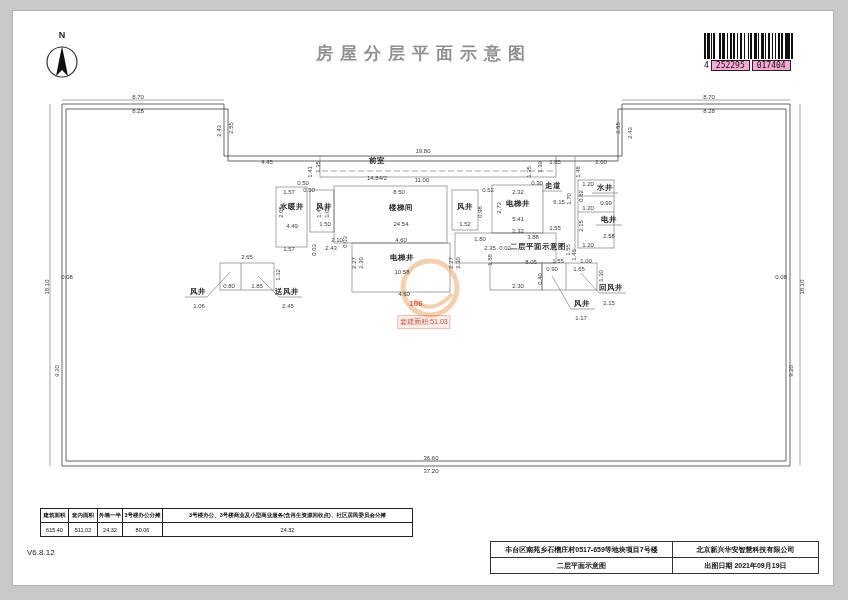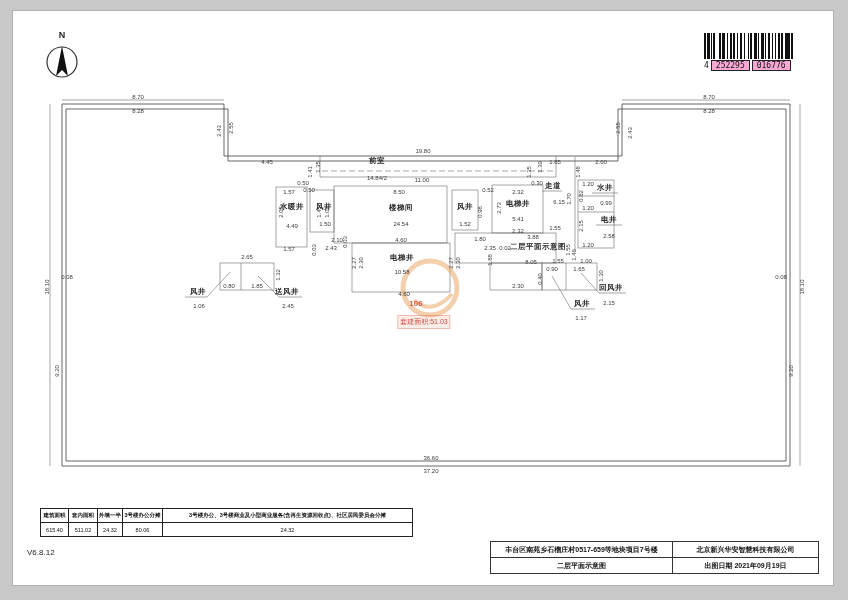--- a/index.html
+++ b/index.html
@@ -39,20 +39,21 @@
   .tblock td{border:1px solid #333;font-size:7px;font-weight:700;color:#111;
         text-align:center;height:15px;padding:0 2px;white-space:nowrap;overflow:hidden;background:#fff}
   .version{position:absolute;left:27px;top:548px;font-size:8px;color:#222}
 </style>
 </head>
 <body>
 
 <div class="stage">
   <div class="page"></div>
 
+  <div class="title">房屋分层平面示意图</div>
 
   <svg class="abs" style="left:42px;top:26px" width="42" height="58">
     <text x="20" y="12" font-size="9" font-weight="bold" text-anchor="middle" fill="#222">N</text>
     <circle cx="20" cy="36" r="15" fill="none" stroke="#333" stroke-width="1.2"></circle>
     <polygon points="20,20 14,50 20,44 26,50" fill="#111"></polygon>
   </svg>
 
   <div class="barcode">
     <div class="bars" id="bars">
         <i style="width: 2.3px; background: rgb(17, 17, 17);"></i>
@@ -101,21 +102,21 @@
         <i style="width: 1.15px; background: transparent;"></i>
         <i style="width: 2.3px; background: rgb(17, 17, 17);"></i>
         <i style="width: 2.3px; background: transparent;"></i>
         <i style="width: 4.6px; background: rgb(17, 17, 17);"></i>
         <i style="width: 1.15px; background: transparent;"></i>
         <i style="width: 2.3px; background: rgb(17, 17, 17);"></i>
       </div>
     <div class="bc-digits">
       <span>4</span>
       <span class="bc-box">252295</span>
-      <span class="bc-box">016776</span>
+      <span class="bc-box">017404</span>
     </div>
   </div>
 
   <svg class="abs" style="left:0;top:0" width="848" height="600">
     <g fill="none" stroke="#555" stroke-width="0.9">
 
       <path d="M62,104 H224 V156 H622 V104 H790 V466 H62 Z"></path>
       <path d="M66,109 H228 V161 H618 V109 H786 V461 H66 Z"></path>
     </g>
     <g fill="none" stroke="#6a6a6a" stroke-width="0.6">

